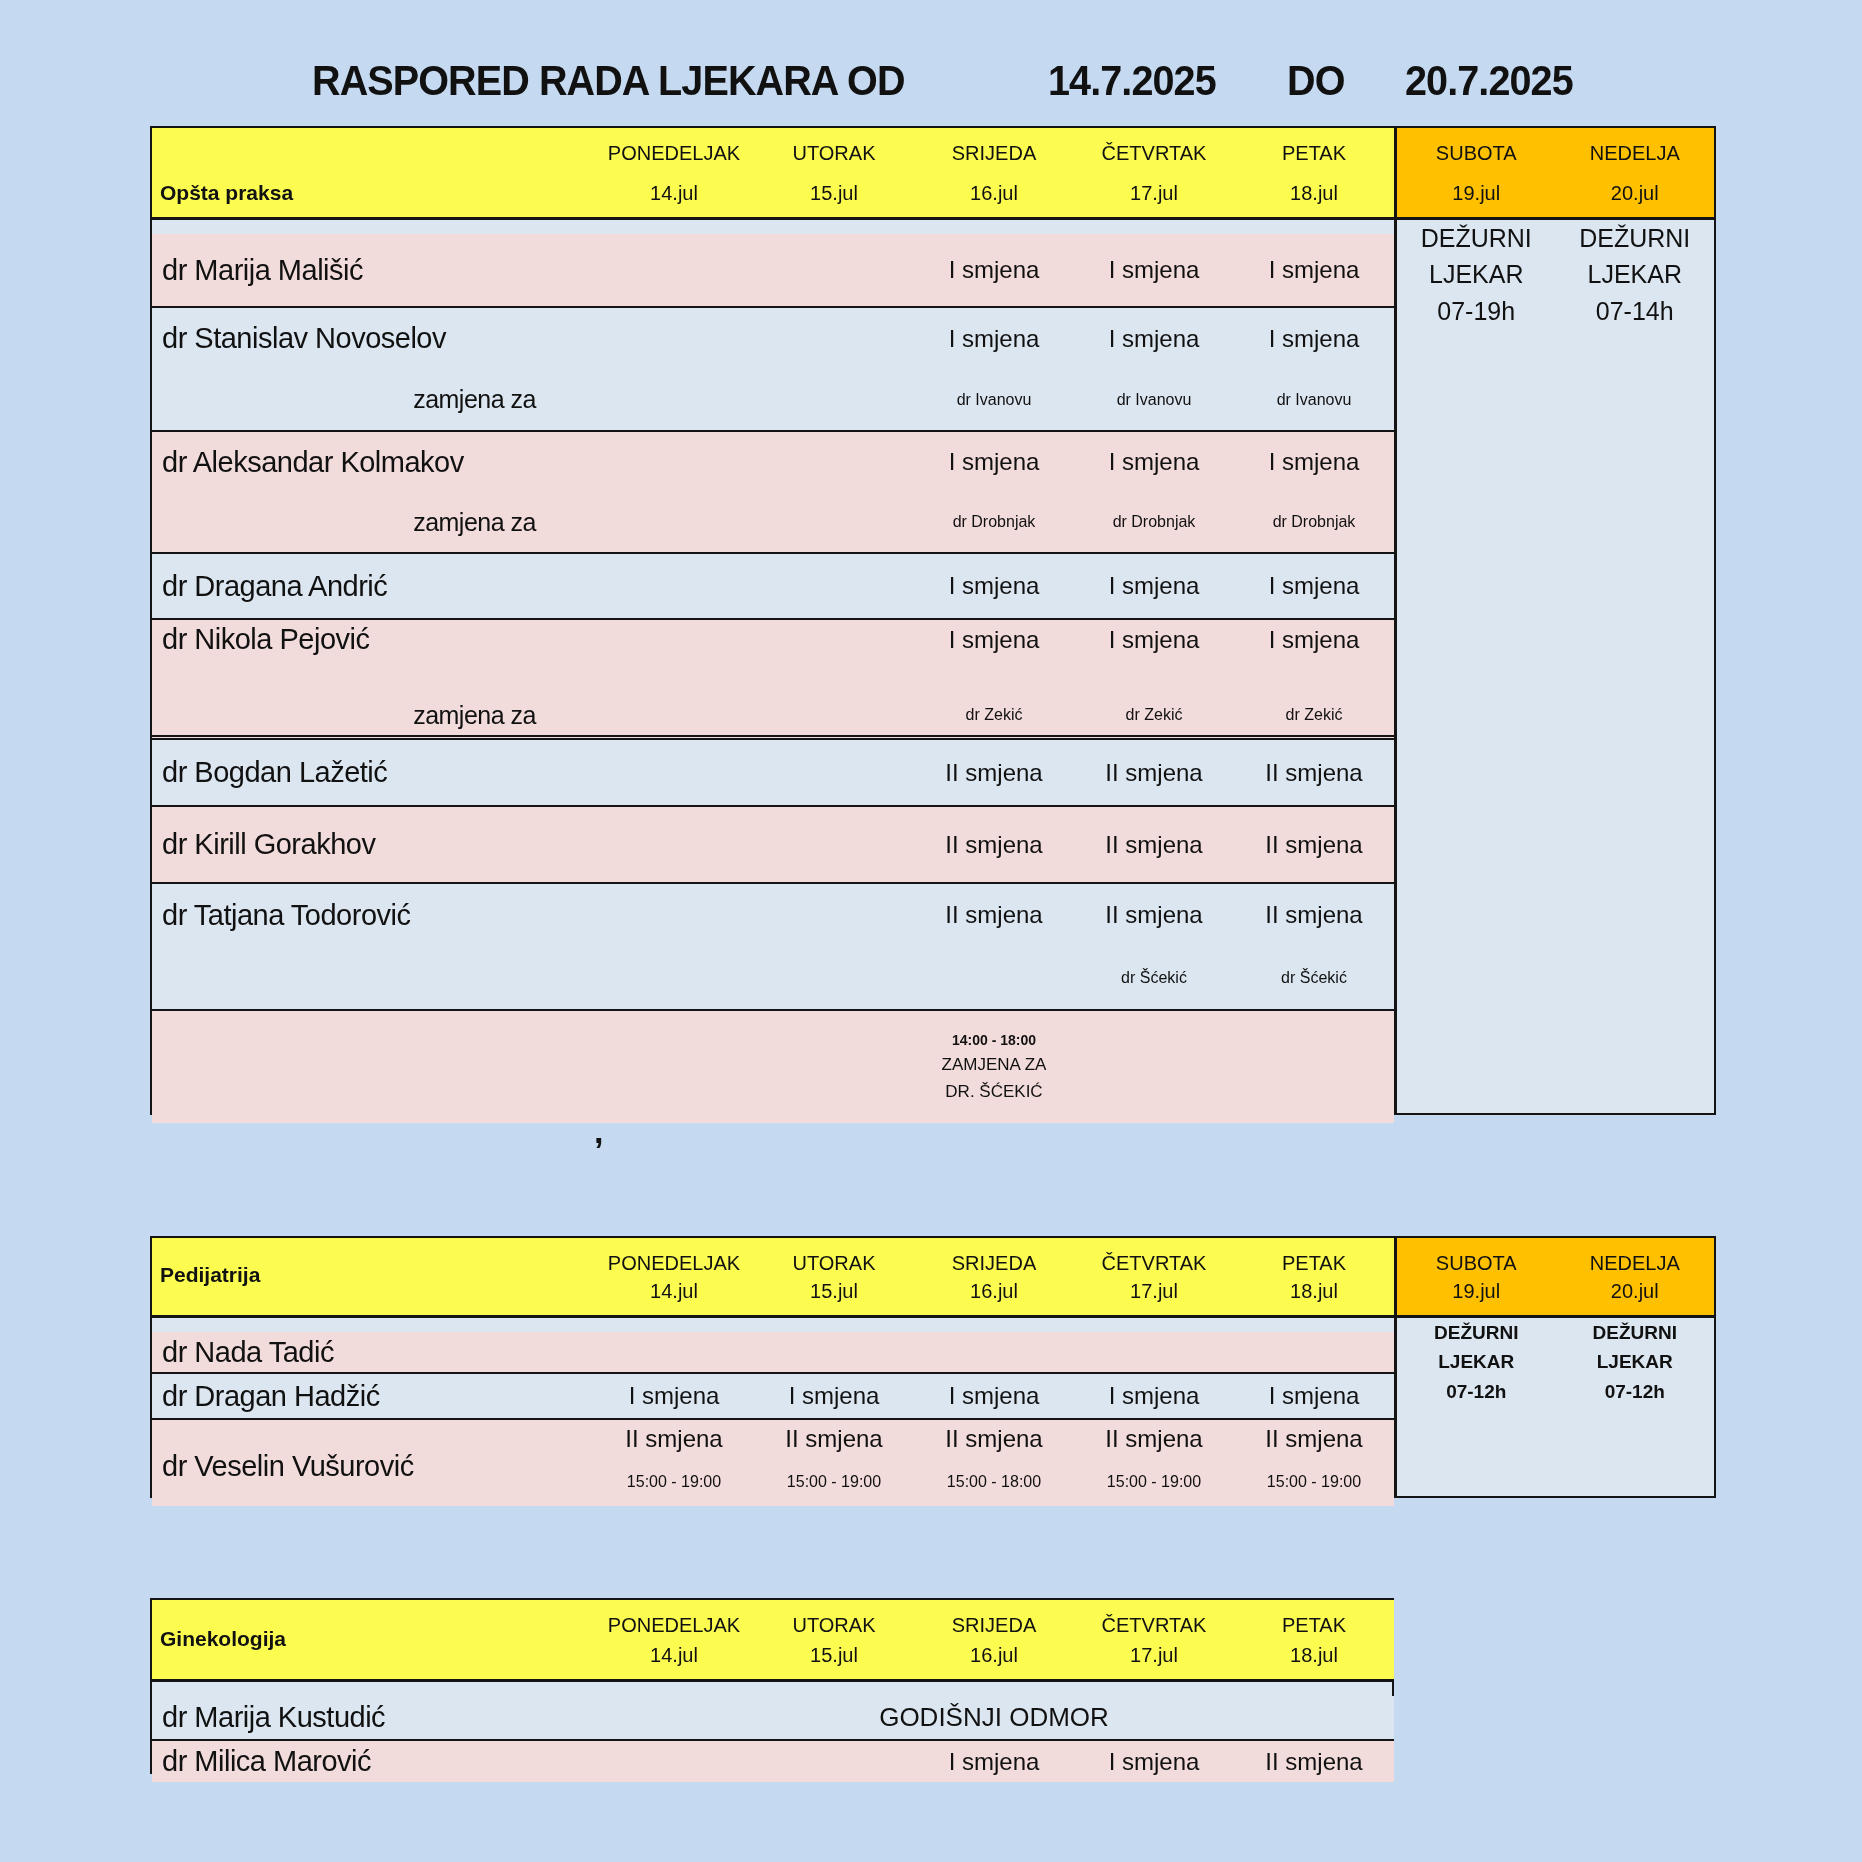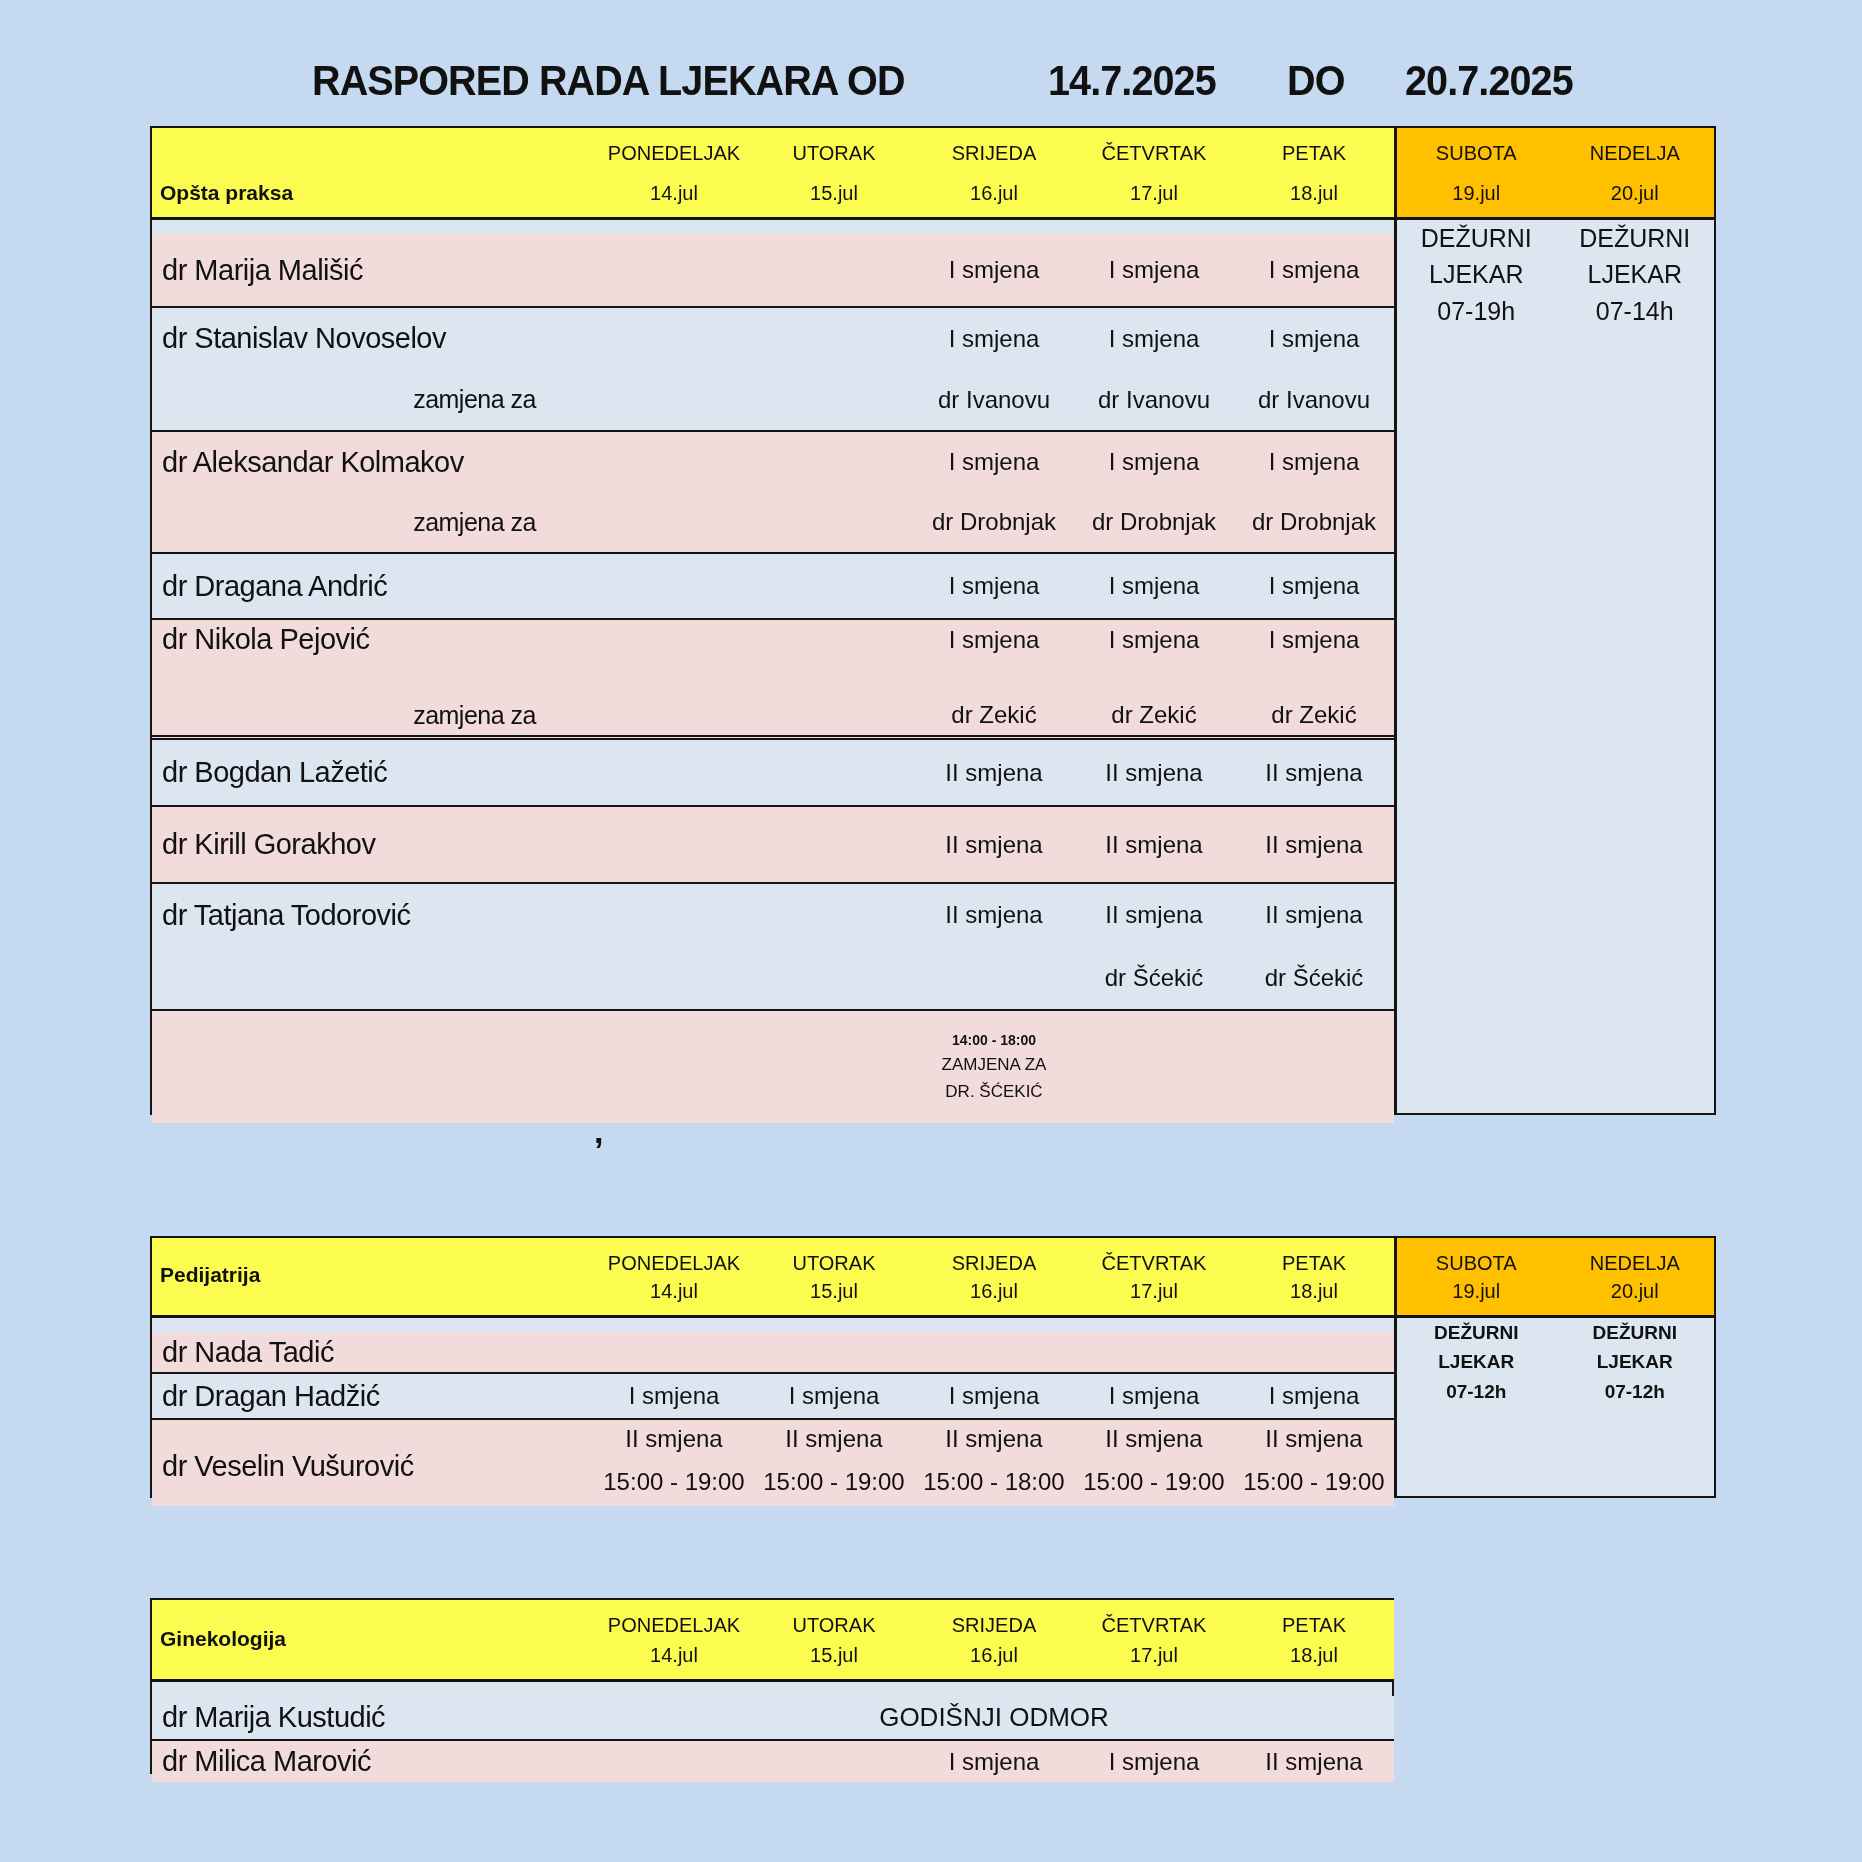--- a/index.html
+++ b/index.html
@@ -33,21 +33,21 @@
   .row{display:flex;flex-direction:column;justify-content:center;border-bottom:2px solid #141414;
     box-sizing:border-box;flex-shrink:1;}
   .row:last-child{border-bottom:none;}
   .row.dbl{border-bottom:5px double #141414;gap:36px;}
   .row.pink{background:#f2dcdb;}
   .row.blue{background:#dce6f1;}
   .line{flex:1;display:flex;align-items:center;}
   .ncell{width:442px;padding-left:10px;font-size:29px;box-sizing:border-box;letter-spacing:-.5px;}
   .ncell.sub{text-align:right;padding-right:58px;font-size:25px;}
   .dcell{width:160px;text-align:center;font-size:24px;}
-  .dcell.sub{font-size:24px;}
+  .dcell.sub{font-size:16px;}
 
   
   .notecell{width:160px;display:flex;flex-direction:column;align-items:center;justify-content:center;text-align:center;}
   .note-time{font-size:14px;font-weight:bold;}
   .note-s{font-size:17px;margin-top:7px;}
 
   
   .wbody{flex:1;display:flex;align-items:flex-start;}
   .wblock{width:50%;text-align:center;font-size:25px;line-height:1.45;}
   .t2 .wblock{font-size:19px;font-weight:bold;line-height:1.55;}

